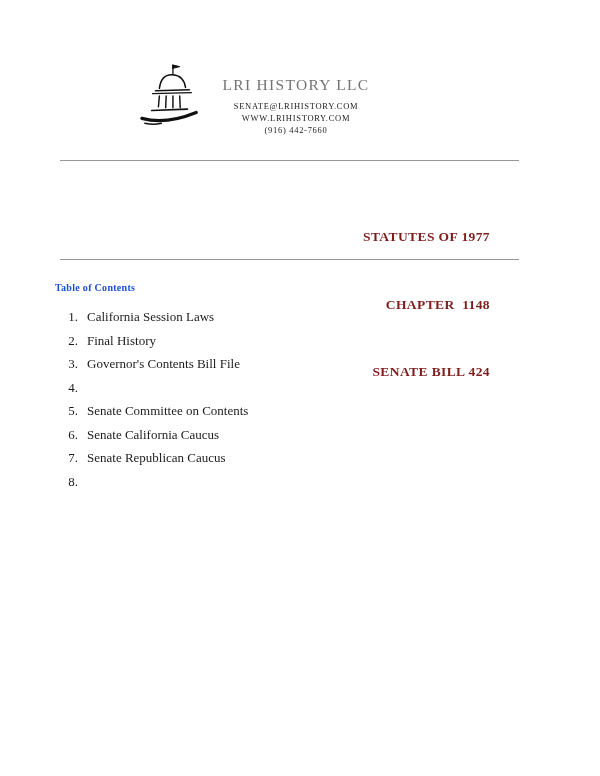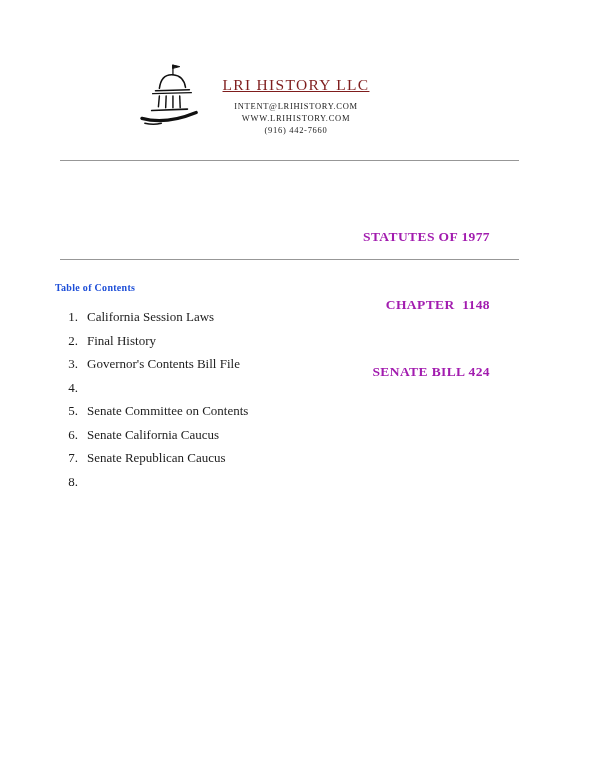--- a/index.html
+++ b/index.html
@@ -23,23 +23,22 @@
   .header-text {
     position: absolute;
     left: 196px;
     top: 76px;
     width: 200px;
     text-align: center;
   }
   .company {
     font-size: 15.5px;
     letter-spacing: 1.3px;
-    color: #7f1d1d;
+    color: #737373;
     white-space: nowrap;
-    text-decoration: underline;
   }
   .contact-line {
     font-size: 8.5px;
     letter-spacing: 0.7px;
     line-height: 12px;
     color: #222;
     white-space: nowrap;
   }
   .contact-block { margin-top: 6px; }
 
@@ -56,21 +55,21 @@
   
   .statutes {
     position: absolute;
     top: 181px;
     right: 110px;
     text-align: right;
     font-weight: bold;
     font-size: 13.5px;
     letter-spacing: 0.4px;
     line-height: 22.5px;
-    color: #a21caf;
+    color: #7f1d1d;
     white-space: pre;
   }
 
   
   .toc-title {
     position: absolute;
     left: 55px;
     top: 282px;
     font-weight: bold;
     font-size: 10px;
@@ -118,21 +117,21 @@
         <path d="M12 50 L 49 48.5" stroke-width="1.6"></path>
         <path d="M2 58 Q 26 65 58 52" stroke-width="3.4"></path>
         <path d="M5 63 Q 14 65 22 63" stroke-width="1.6"></path>
       </g>
     </svg>
   </div>
 
   <div class="header-text">
     <div class="company">LRI HISTORY LLC</div>
     <div class="contact-block">
-      <div class="contact-line">INTENT@LRIHISTORY.COM</div>
+      <div class="contact-line">SENATE@LRIHISTORY.COM</div>
       <div class="contact-line">WWW.LRIHISTORY.COM</div>
       <div class="contact-line">(916) 442-7660</div>
     </div>
   </div>
 
   <div class="rule rule-1"></div>
   <div class="rule rule-2"></div>
 
   <div class="statutes">
     <div>STATUTES OF 1977</div>

